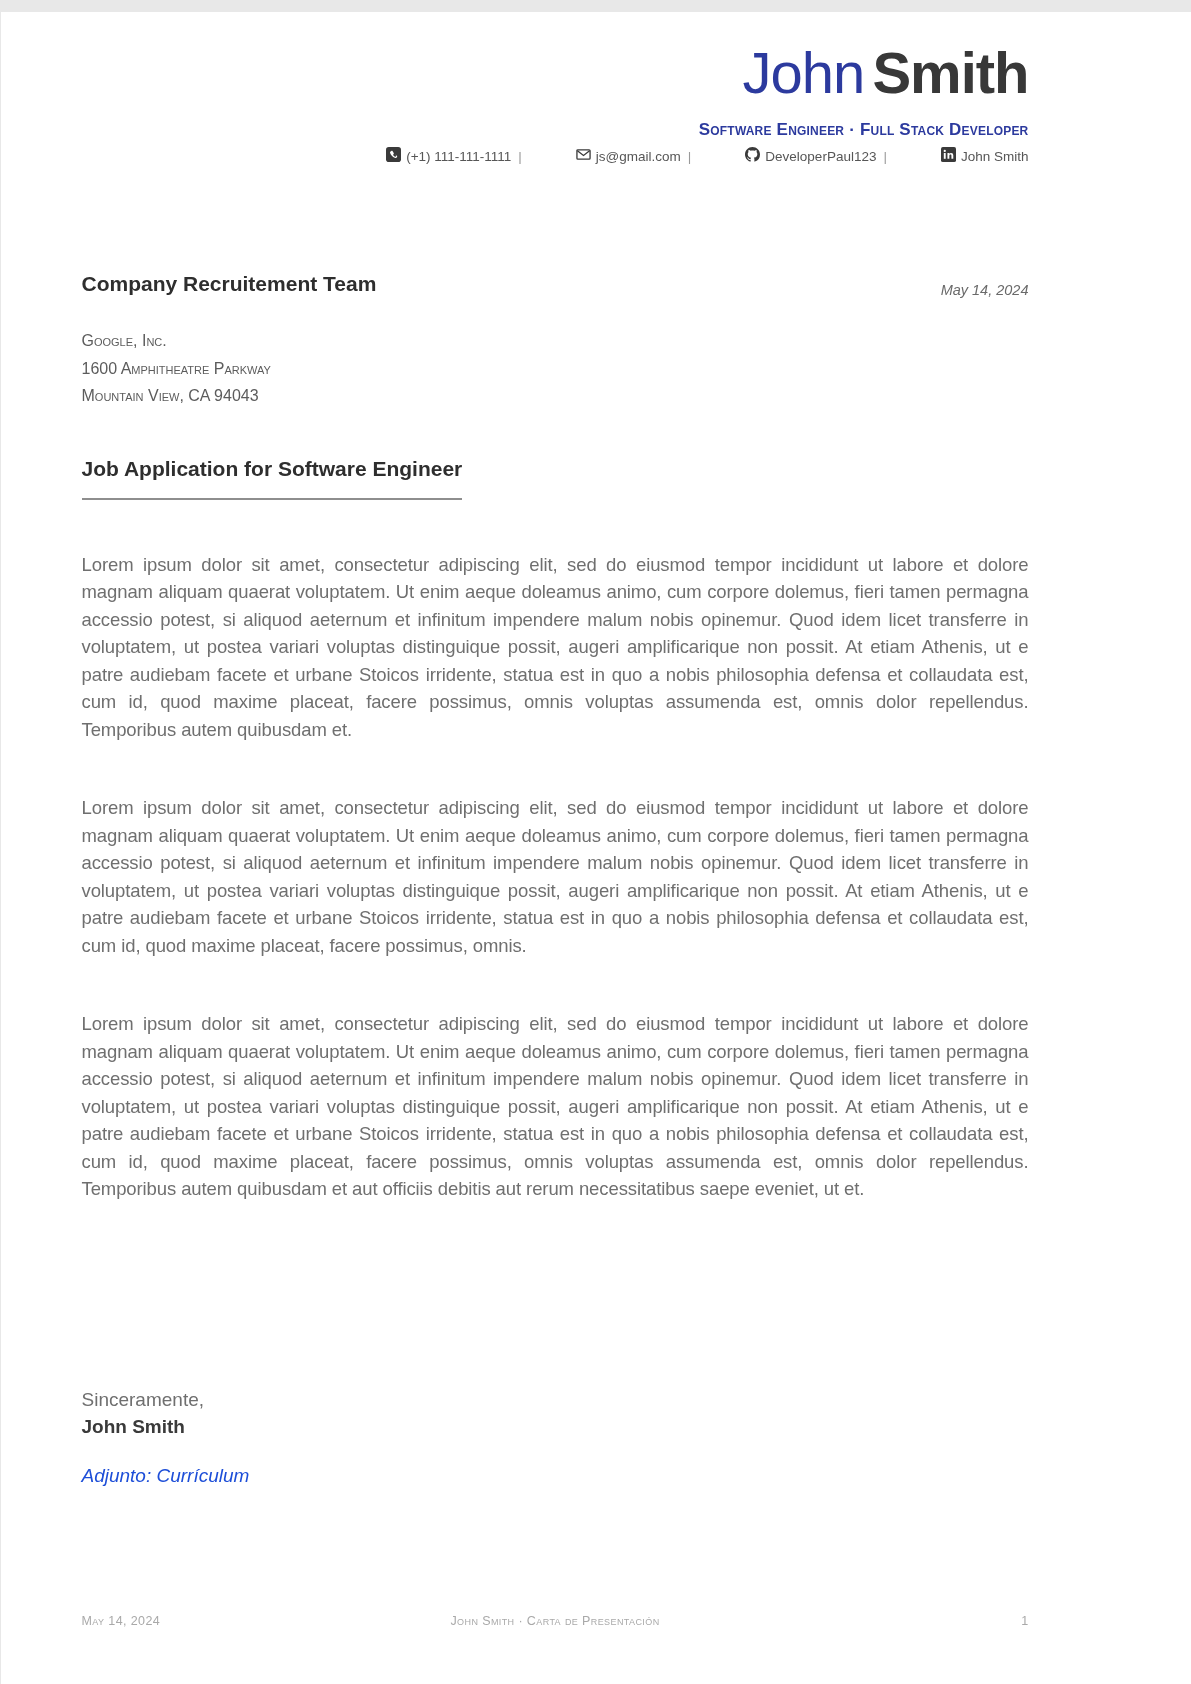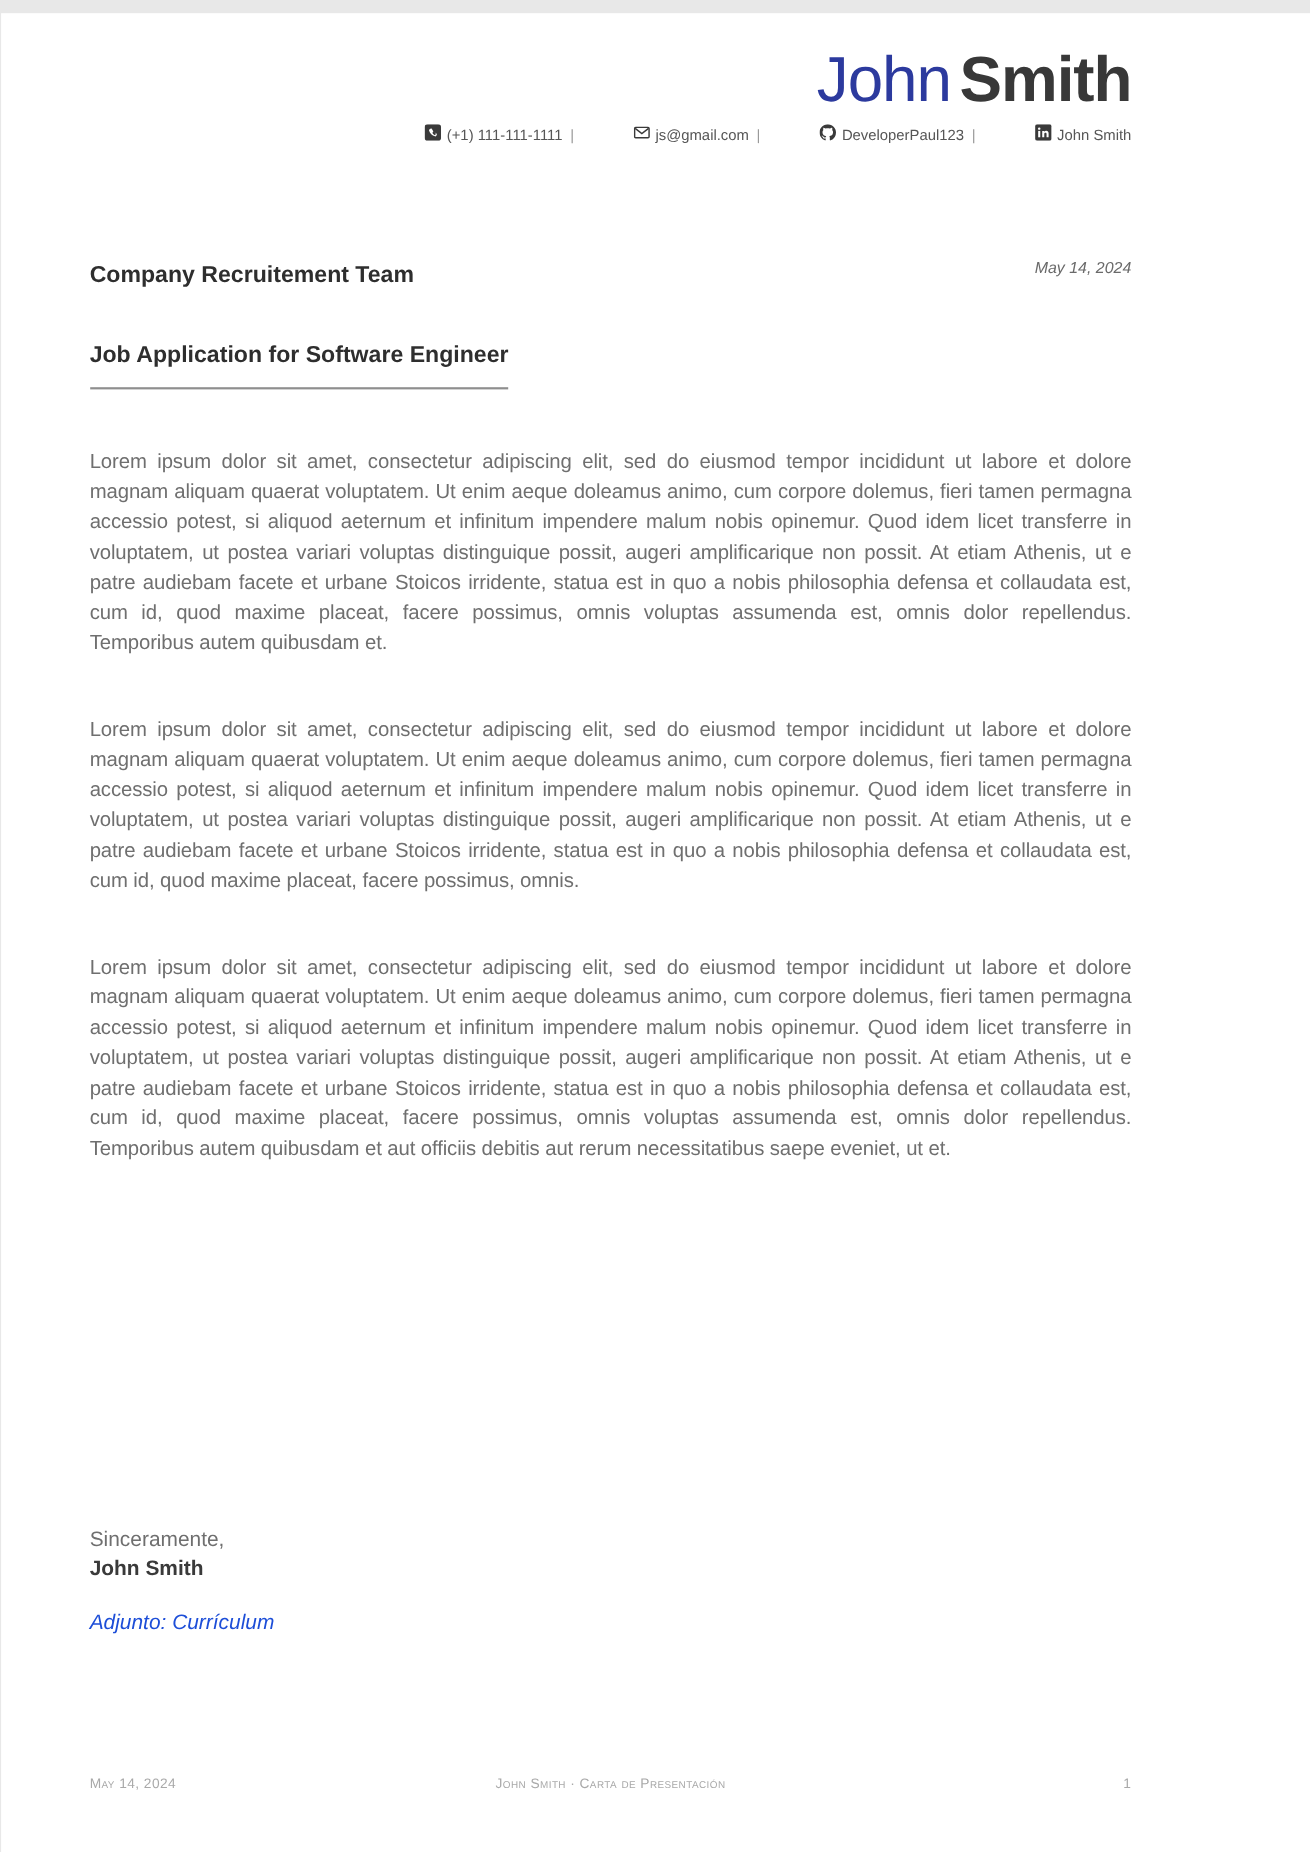--- a/index.html
+++ b/index.html
@@ -56,21 +56,21 @@
   }
   .c-item { display: inline-flex; align-items: center; gap: 5px; color: #565656; text-decoration: none; padding-left: 47px; }
   .c-item svg { display: inline-block; }
   .sep { color: #9a9a9a; }
 
   
   .recipient-row {
     margin-top: 103px;
     display: flex;
     justify-content: space-between;
-    align-items: flex-start;
+    align-items: flex-end;
   }
   .recipient-title { font-size: 21px; line-height: 28px; font-weight: 700; color: #2e2e2e; }
   .letter-date { font-size: 14.5px; font-style: italic; color: #6a6a6a; }
 
   .company-block { margin-top: 29px; font-size: 16px; line-height: 27.5px; color: #5c5c5c; font-variant: small-caps; }
 
   
   .subject { margin-top: 44px; }
   .subject span {
     display: inline-block;
@@ -121,20 +121,21 @@
 </style>
 </head>
 <body>
 
 <div class="page">
   <div class="content">
 
     <header class="header">
       <h1 class="name"><span class="first">John</span><span class="last">Smith</span></h1>
 
+      <div class="tagline">Software Engineer · Full Stack Developer</div>
 
 
       <div class="contacts">
         <span class="c-item">
           <span><svg viewBox="0 0 16 16" width="15" height="15" aria-hidden="true">
                 <rect width="16" height="16" rx="3" fill="#3a3a3a"></rect>
                 <path d="M11.7 9.9c-.5-.3-1.1-.2-1.4.2l-.4.5c-.9-.5-1.9-1.5-2.4-2.4l.5-.4c.4-.3.5-1 .2-1.4L7.1 4.6c-.3-.5-.9-.6-1.4-.4l-.8.5c-.5.3-.7.8-.6 1.3.8 2.7 3 4.9 5.7 5.7.5.1 1.1-.1 1.3-.6l.5-.8c.3-.4.1-1.1-.4-1.3l-1.7-1.1z" fill="#ffffff"></path>
               </svg></span>
           <span>(+1) 111-111-1111</span>
         </span>
@@ -164,20 +165,25 @@
           <span>John Smith</span>
         </a>
       </div>
     </header>
 
     <div class="recipient-row">
       <div class="recipient-title">Company Recruitement Team</div>
       <div class="letter-date">May 14, 2024</div>
     </div>
 
+    <div class="company-block">
+      <div>Google, Inc.</div>
+      <div>1600 Amphitheatre Parkway</div>
+      <div>Mountain View, CA 94043</div>
+    </div>
 
     <h2 class="subject"><span>Job Application for Software Engineer</span></h2>
 
 
     <p class="para">Lorem ipsum dolor sit amet, consectetur adipiscing elit, sed do eiusmod tempor incididunt ut labore et dolore magnam aliquam quaerat voluptatem. Ut enim aeque doleamus animo, cum corpore dolemus, fieri tamen permagna accessio potest, si aliquod aeternum et infinitum impendere malum nobis opinemur. Quod idem licet transferre in voluptatem, ut postea variari voluptas distinguique possit, augeri amplificarique non possit. At etiam Athenis, ut e patre audiebam facete et urbane Stoicos irridente, statua est in quo a nobis philosophia defensa et collaudata est, cum id, quod maxime placeat, facere possimus, omnis voluptas assumenda est, omnis dolor repellendus. Temporibus autem quibusdam et.</p>
     <p class="para">Lorem ipsum dolor sit amet, consectetur adipiscing elit, sed do eiusmod tempor incididunt ut labore et dolore magnam aliquam quaerat voluptatem. Ut enim aeque doleamus animo, cum corpore dolemus, fieri tamen permagna accessio potest, si aliquod aeternum et infinitum impendere malum nobis opinemur. Quod idem licet transferre in voluptatem, ut postea variari voluptas distinguique possit, augeri amplificarique non possit. At etiam Athenis, ut e patre audiebam facete et urbane Stoicos irridente, statua est in quo a nobis philosophia defensa et collaudata est, cum id, quod maxime placeat, facere possimus, omnis.</p>
     <p class="para">Lorem ipsum dolor sit amet, consectetur adipiscing elit, sed do eiusmod tempor incididunt ut labore et dolore magnam aliquam quaerat voluptatem. Ut enim aeque doleamus animo, cum corpore dolemus, fieri tamen permagna accessio potest, si aliquod aeternum et infinitum impendere malum nobis opinemur. Quod idem licet transferre in voluptatem, ut postea variari voluptas distinguique possit, augeri amplificarique non possit. At etiam Athenis, ut e patre audiebam facete et urbane Stoicos irridente, statua est in quo a nobis philosophia defensa et collaudata est, cum id, quod maxime placeat, facere possimus, omnis voluptas assumenda est, omnis dolor repellendus. Temporibus autem quibusdam et aut officiis debitis aut rerum necessitatibus saepe eveniet, ut et.</p>
 
   </div>
 

